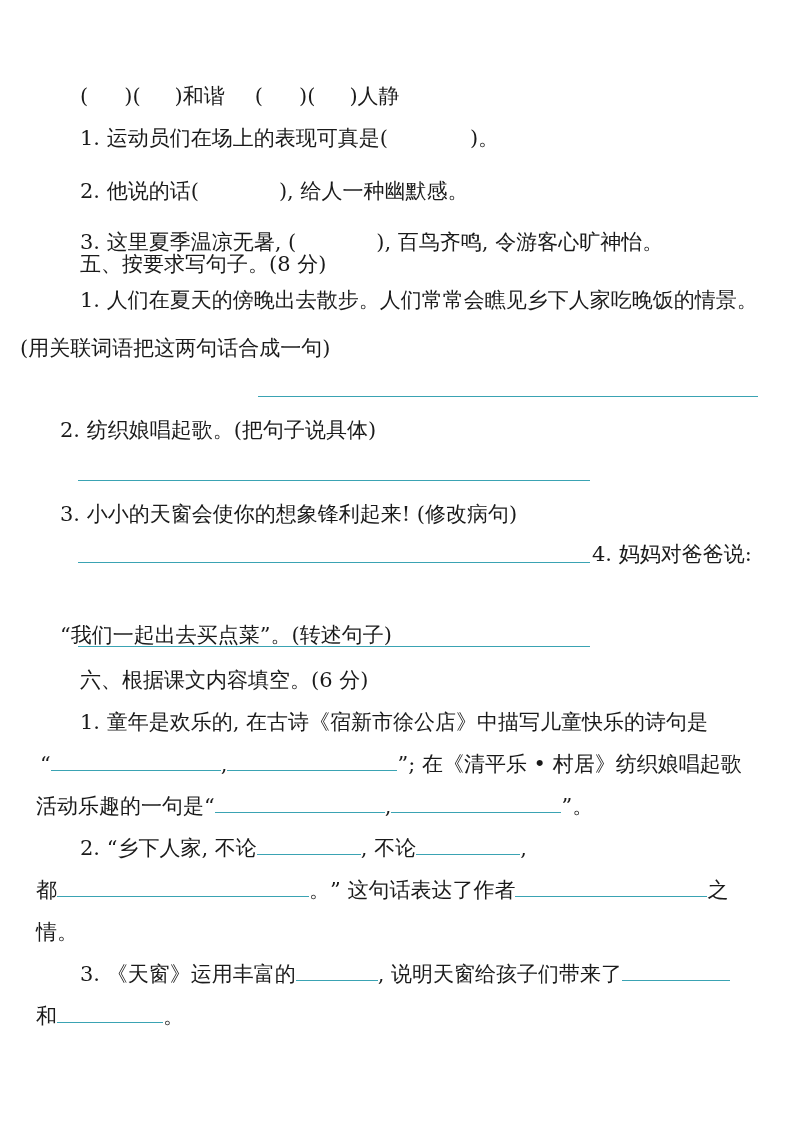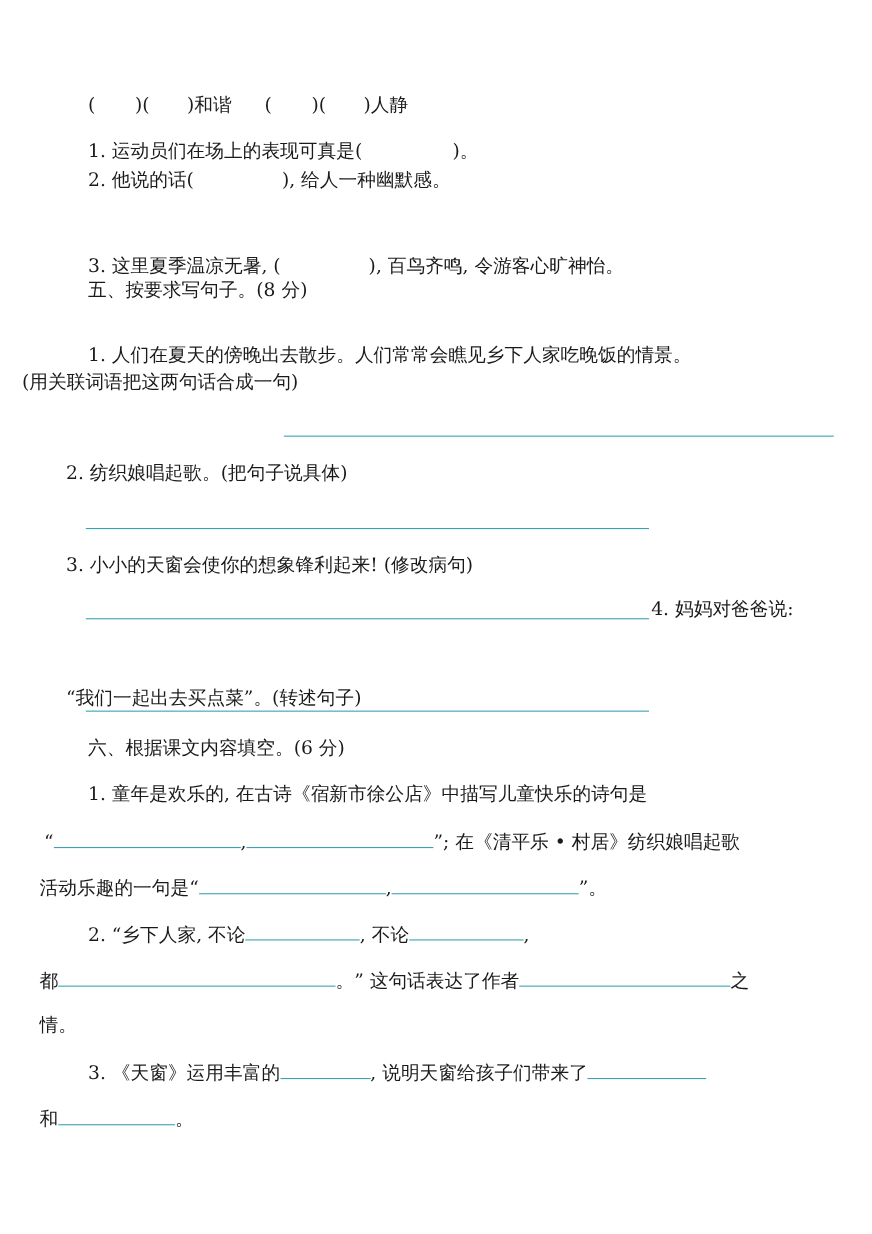--- a/index.html
+++ b/index.html
@@ -1,44 +1,44 @@
 <!DOCTYPE html>
 <html><head>
 <meta charset="utf-8">
 <style>
   html, body { margin: 0; padding: 0; background: #ffffff; }
   body { width: 793px; height: 1122px; position: relative; overflow: hidden;
          font-family: "DejaVu Serif", "Liberation Serif", serif; color: #1a1a1a; }
-  .line { position: absolute; font-size: 17px; line-height: 24px; white-space: nowrap; }
+  .line { position: absolute; font-size: 21px; line-height: 24px; white-space: nowrap; }
   .blank { position: absolute; height: 0; border-top: 1.3px solid #3aa3b3; }
   .ib { display: inline-block; border-bottom: 1.3px solid #3aa3b3; height: 18px; vertical-align: baseline; }
   .gap { display: inline-block; }
 </style>
 </head>
 <body>
 
 <div class="line" style="left:80px; top:84px;">
   <span>(</span><span class="gap" style="width:36px"></span><span>)(</span><span class="gap" style="width:34px"></span><span>)和谐</span><span class="gap" style="width:30px"></span><span>(</span><span class="gap" style="width:36px"></span><span>)(</span><span class="gap" style="width:34px"></span><span>)人静</span>
 </div>
 
 <div class="line" style="left:80px; top:126px;">
   <span>1. 运动员们在场上的表现可真是(</span><span class="gap" style="width:82px"></span><span>)。</span>
 </div>
 
-<div class="line" style="left:80px; top:152px;">
+<div class="line" style="left:80px; top:179px;">
   <span>2. 他说的话(</span><span class="gap" style="width:80px"></span><span>), 给人一种幽默感。</span>
 </div>
 
 <div class="line" style="left:80px; top:210px;margin-top:20px;">
   <span>3. 这里夏季温凉无暑, (</span><span class="gap" style="width:80px"></span><span>), 百鸟齐鸣, 令游客心旷神怡。</span>
 </div>
 
 <div class="line" style="left:80px; top:252px;">五、按要求写句子。(8 分)</div>
 
-<div class="line" style="left:80px; top:311px;text-align:right;">1. 人们在夏天的傍晚出去散步。人们常常会瞧见乡下人家吃晚饭的情景。</div>
+<div class="line" style="left:80px; top:288px;text-align:right;">1. 人们在夏天的傍晚出去散步。人们常常会瞧见乡下人家吃晚饭的情景。</div>
 <div class="line" style="left:20px; top:336px;">(用关联词语把这两句话合成一句)</div>
 <div class="blank" style="left:258px; top:396px; width:500px;"></div>
 
 <div class="line" style="left:60px; top:418px;">2. 纺织娘唱起歌。(把句子说具体)</div>
 <div class="blank" style="left:78px; top:480px; width:512px;"></div>
 
 <div class="line" style="left:60px; top:502px;">3. 小小的天窗会使你的想象锋利起来!  (修改病句)</div>
 <div class="blank" style="left:78px; top:562px; width:512px;"></div>
 <div class="line" style="left:592px; top:542px;">4. 妈妈对爸爸说:</div>
 

